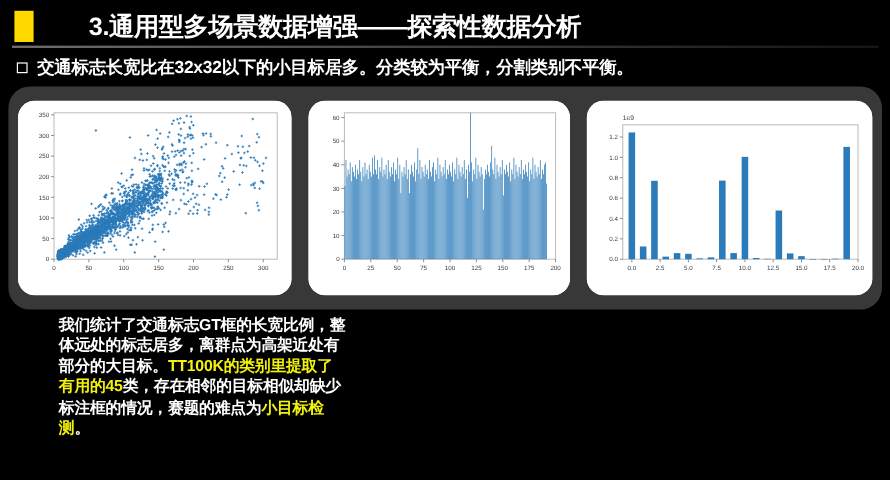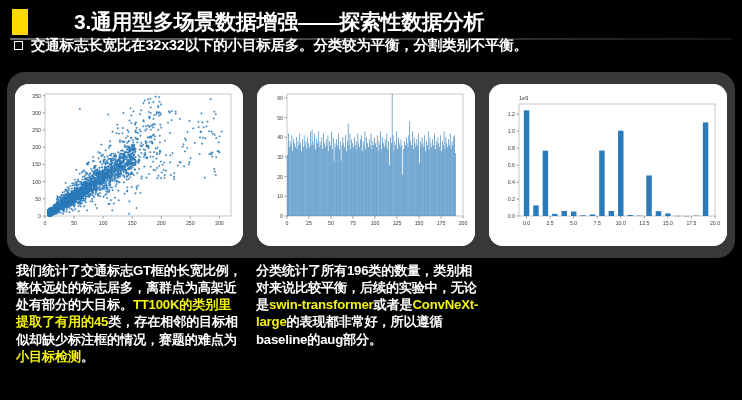--- a/index.html
+++ b/index.html
@@ -37,21 +37,21 @@
   .title-underline {
     position: absolute;
     left: 10px; top: 38px;
     width: 722px; height: 2px;
     background: linear-gradient(to right, #6d6d6d 0%, #3a3a3a 55%, #141414 100%);
   }
 
   
   .bullet-row {
     position: absolute;
-    left: 14px; top: 36px;
+    left: 14px; top: 47px;
     display: flex; align-items: center; gap: 8px; text-align: center;
   }
   .bullet-square {
     width: 9px; height: 9px;
     border: 1.6px solid #ffffff;
     background: transparent;
     flex: 0 0 auto;
   }
   .bullet-text {
     color: #ffffff;
@@ -94,21 +94,21 @@
     width: 742px;
     display: flex;
   }
   .note-col {
     color: #ffffff;
     font-size: 13.2px;
     font-weight: bold;
     line-height: 1.30;
     letter-spacing: -0.2px;
   }
-  .note-col.n1 { width: 248px; padding-left: 16px; padding-right: 6px; }
+  .note-col.n1 { width: 248px; padding-left: 1px; padding-right: 6px; margin-left: 48px; }
   .note-col.n2 { width: 236px; padding-left: 8px; padding-right: 4px; }
   .note-col.n3 { width: 258px; padding-left: 10px; padding-right: 8px; }
   .hl { color: #F2F20C; }
 </style>
 </head>
 <body>
 
 <div id="slide">
 
   <div class="title-row">
@@ -3578,16 +3578,15 @@
             <rect x="195.00" y="131.92" width="5.47" height="0.40"></rect>
             <rect x="204.42" y="131.58" width="5.47" height="0.42"></rect>
             <rect x="213.84" y="38.41" width="5.47" height="93.59"></rect>
           </g>
       </svg>
     </div>
   </div>
 
   <div class="notes">
     <div class="note-col n1"><span>我们统计了交通标志GT框的长宽比例，整体远处的标志居多，离群点为高架近处有部分的大目标。</span><span class="hl">TT100K的类别里提取了有用的45</span><span>类，存在相邻的目标相似却缺少标注框的情况，赛题的难点为</span><span class="hl">小目标检测</span><span>。</span></div>
-    <div class="note-col n2"><span>分类统计了所有196类的数量，类别相对来说比较平衡，后续的实验中，无论是</span><span class="hl">swin-transformer</span><span>或者是</span><span class="hl">ConvNeXt-large</span><span>的表现都非常好，所以遵循baseline的aug部分。</span></div>
   </div>
 
 </div>
 
 </body></html>

